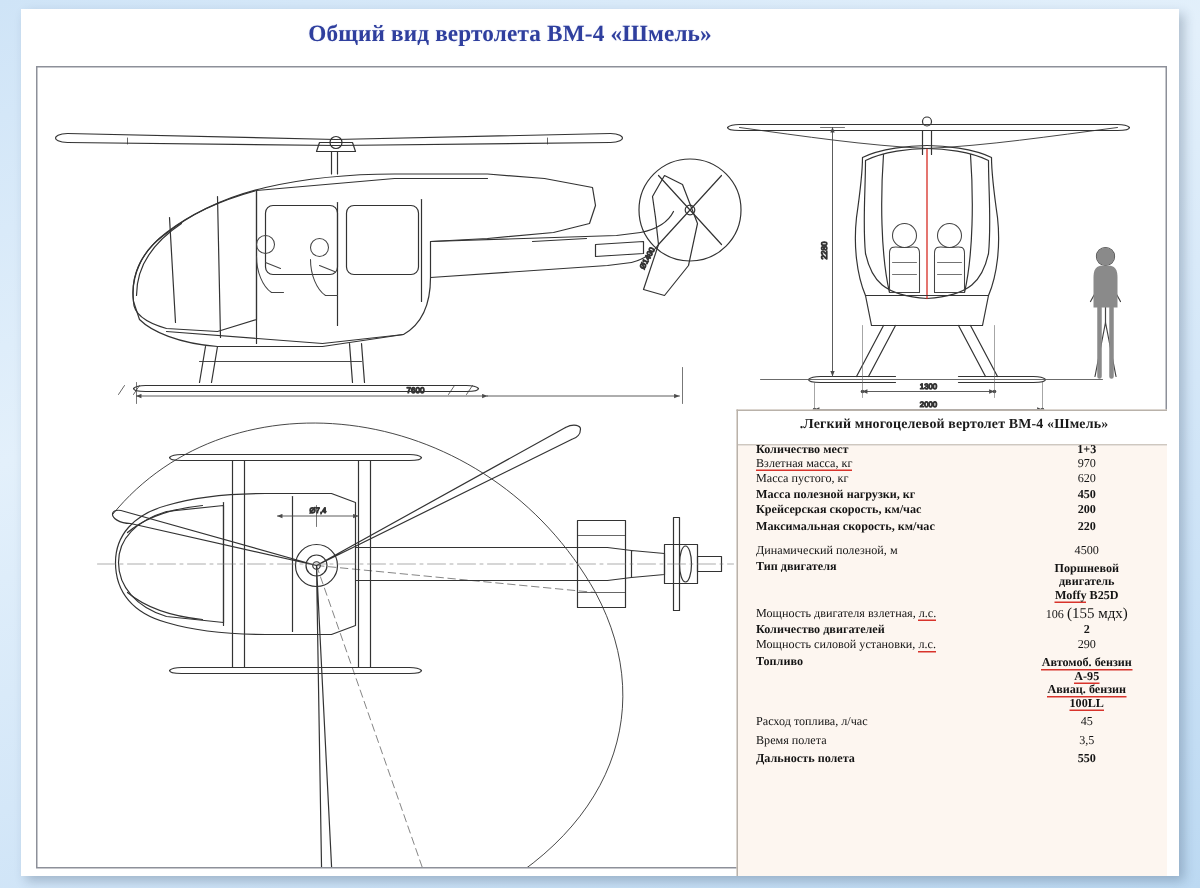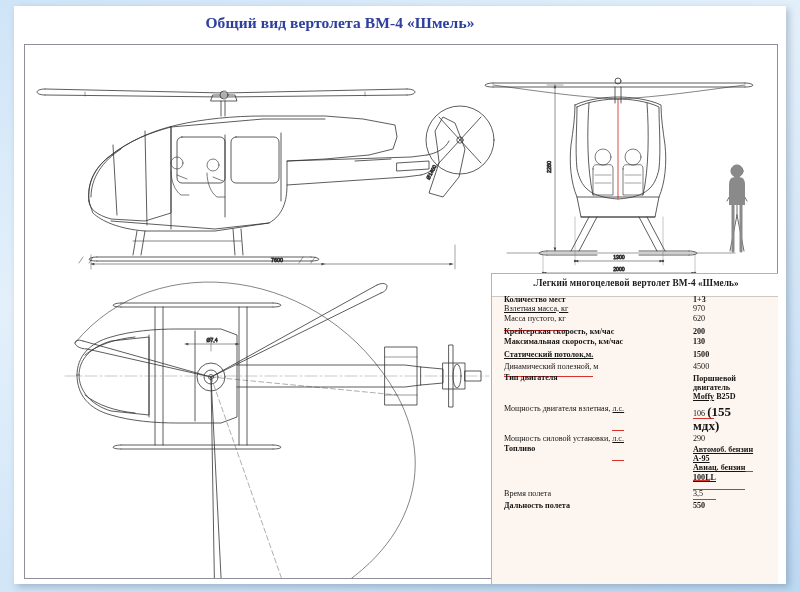--- a/index.html
+++ b/index.html
@@ -60,27 +60,26 @@
   .rows{position:absolute;left:0;top:22px;width:286px;}
   .row{
     display:flex;align-items:flex-start;
     padding:0 8px 0 12px;
     font-family:"Liberation Serif", serif;
     font-size:8.1px;color:#141414;
     line-height:1.06;
     gap:39px;
   }
   .row .lbl{flex:0 0 150px;}
-  .row .val{flex:1 1 auto;text-align:left;padding-right:14px;}
+  .row .val{flex:1 1 auto;text-align:center;padding-right:14px;}
   .row.bold .lbl,.row.bold .val{font-weight:bold;}
-  .val .sub{font-weight:bold;font-size:13px;}
+  .val .sub{font-weight:normal;font-size:10px;}
   .sq{ 
     border-bottom:1.4px solid #d8332b;
-    padding-bottom:17px;
-    text-decoration:underline;
+    padding-bottom:0px;
   }
   .val2{line-height:1.12;}
   .gap{height:4px;}
   .gapS{height:2px;}
 
   
 </style>
 </head>
 <body>
 
@@ -347,35 +346,35 @@
         <div class="row">
           <div class="lbl"><span class="sq">Взлетная масса, кг</span></div>
           <div class="val">970</div>
         </div>
         <div class="gapS"></div>
         <div class="row">
           <div class="lbl">Масса пустого, кг</div>
           <div class="val">620</div>
         </div>
         <div class="gapS"></div>
+        <div class="row bold">
+          <div class="lbl">Масса полезной нагрузки, кг</div>
+          <div class="val">450</div>
+        </div>
         <div class="gapS"></div>
         <div class="row bold">
           <div class="lbl">Крейсерская скорость, км/час</div>
           <div class="val">200</div>
         </div>
         <div class="gapS"></div>
         <div class="row bold">
           <div class="lbl">Максимальная скорость, км/час</div>
-          <div class="val">130</div>
-        </div>
-        <div class="gap"></div>
-        <div class="row bold">
-          <div class="lbl"><span class="sq">Статический потолок,м.</span></div>
-          <div class="val">1500</div>
-        </div>
+          <div class="val">220</div>
+        </div>
+        <div class="gap"></div>
         <div class="gap"></div>
         <div class="row">
           <div class="lbl">Динамический полезной, м</div>
           <div class="val">4500</div>
         </div>
         <div class="gapS"></div>
 
         <div class="row bold">
           <div class="lbl">Тип двигателя</div>
           <div class="val val2">
@@ -383,37 +382,45 @@
             <span class="sq">Moffy</span><span> B25D</span>
           </div>
         </div>
 
         <div class="gap"></div>
 
         <div class="row">
           <div class="lbl">Мощность двигателя взлетная, <span class="sq">л.с.</span></div>
           <div class="val"><span>106</span> <span class="sub">(155 мдх)</span></div>
         </div>
+        <div class="row bold">
+          <div class="lbl">Количество двигателей</div>
+          <div class="val">2</div>
+        </div>
         <div class="gapS"></div>
         <div class="row">
           <div class="lbl">Мощность силовой установки, <span class="sq">л.с.</span></div>
           <div class="val">290</div>
         </div>
         <div class="gapS"></div>
 
         <div class="row bold">
           <div class="lbl">Топливо</div>
           <div class="val val2">
             <span class="sq">Автомоб. бензин А-95</span><br>
             <span class="sq">Авиац. бензин 100LL</span>
           </div>
         </div>
 
         <div class="gap"></div>
 
+        <div class="row">
+          <div class="lbl">Расход топлива, л/час</div>
+          <div class="val">45</div>
+        </div>
         <div class="gap"></div>
         <div class="row">
           <div class="lbl">Время полета</div>
           <div class="val">3,5</div>
         </div>
         <div class="gap"></div>
         <div class="row bold">
           <div class="lbl">Дальность полета</div>
           <div class="val">550</div>
         </div>

